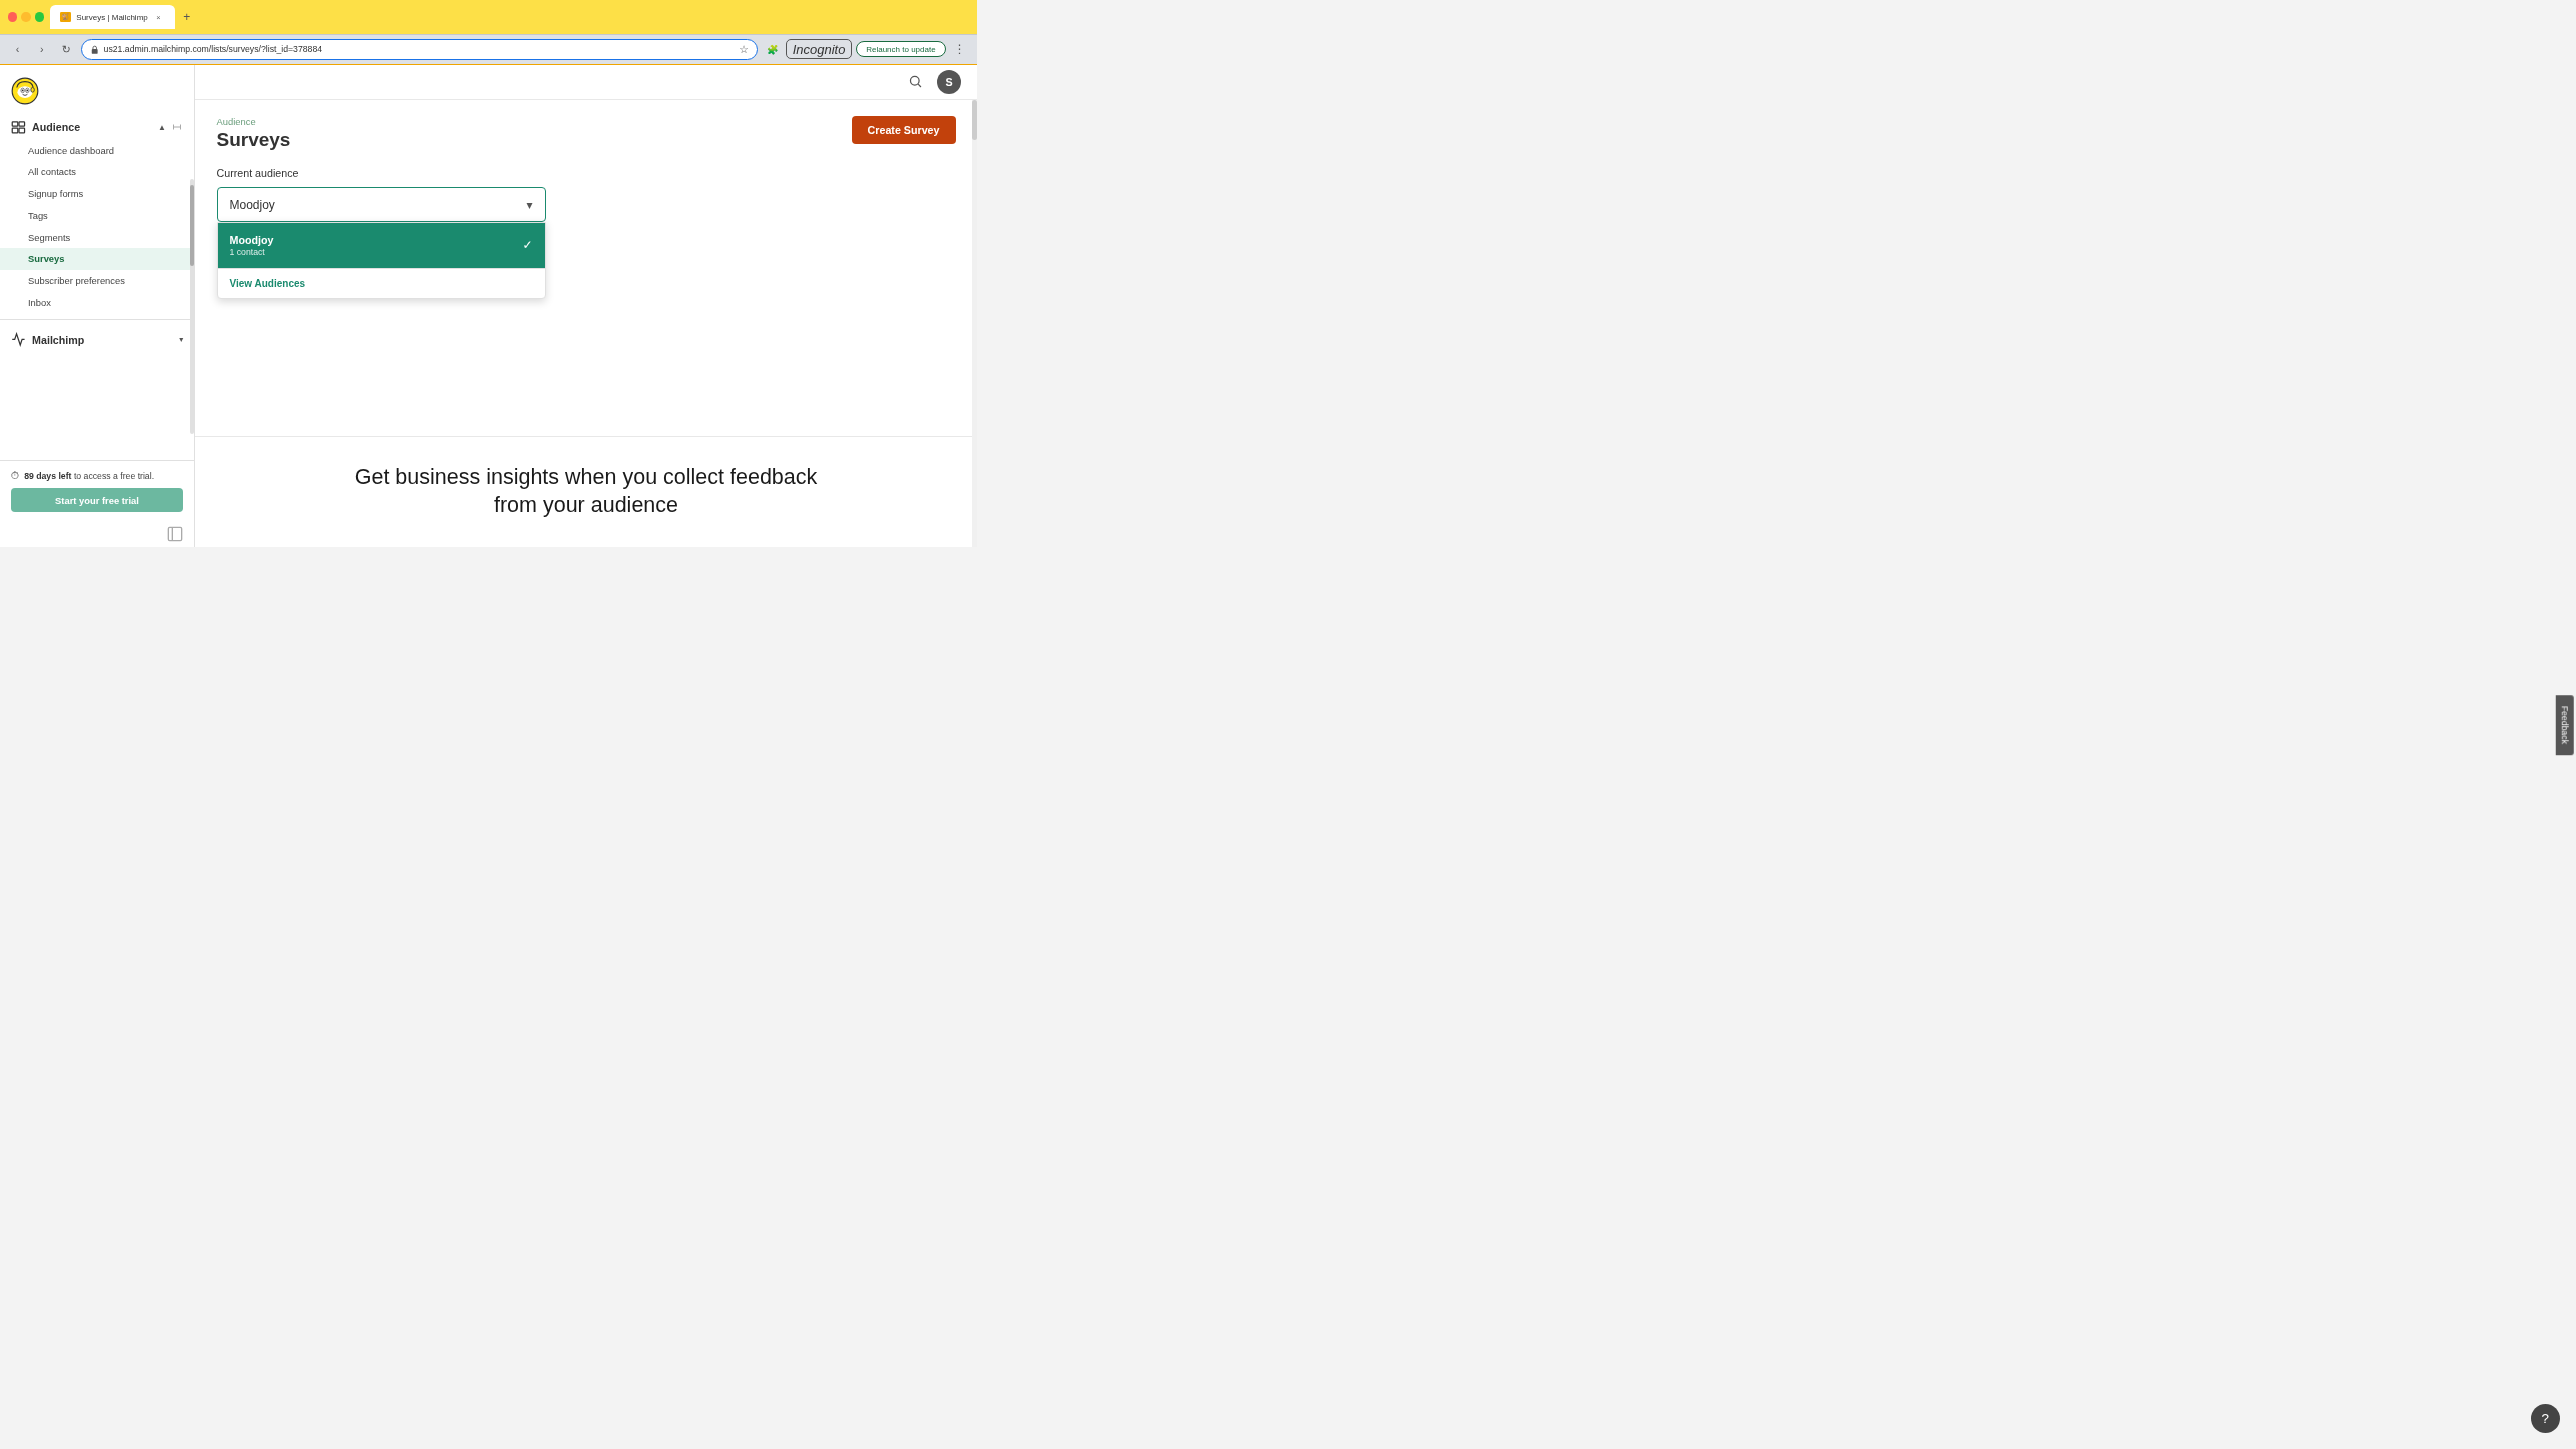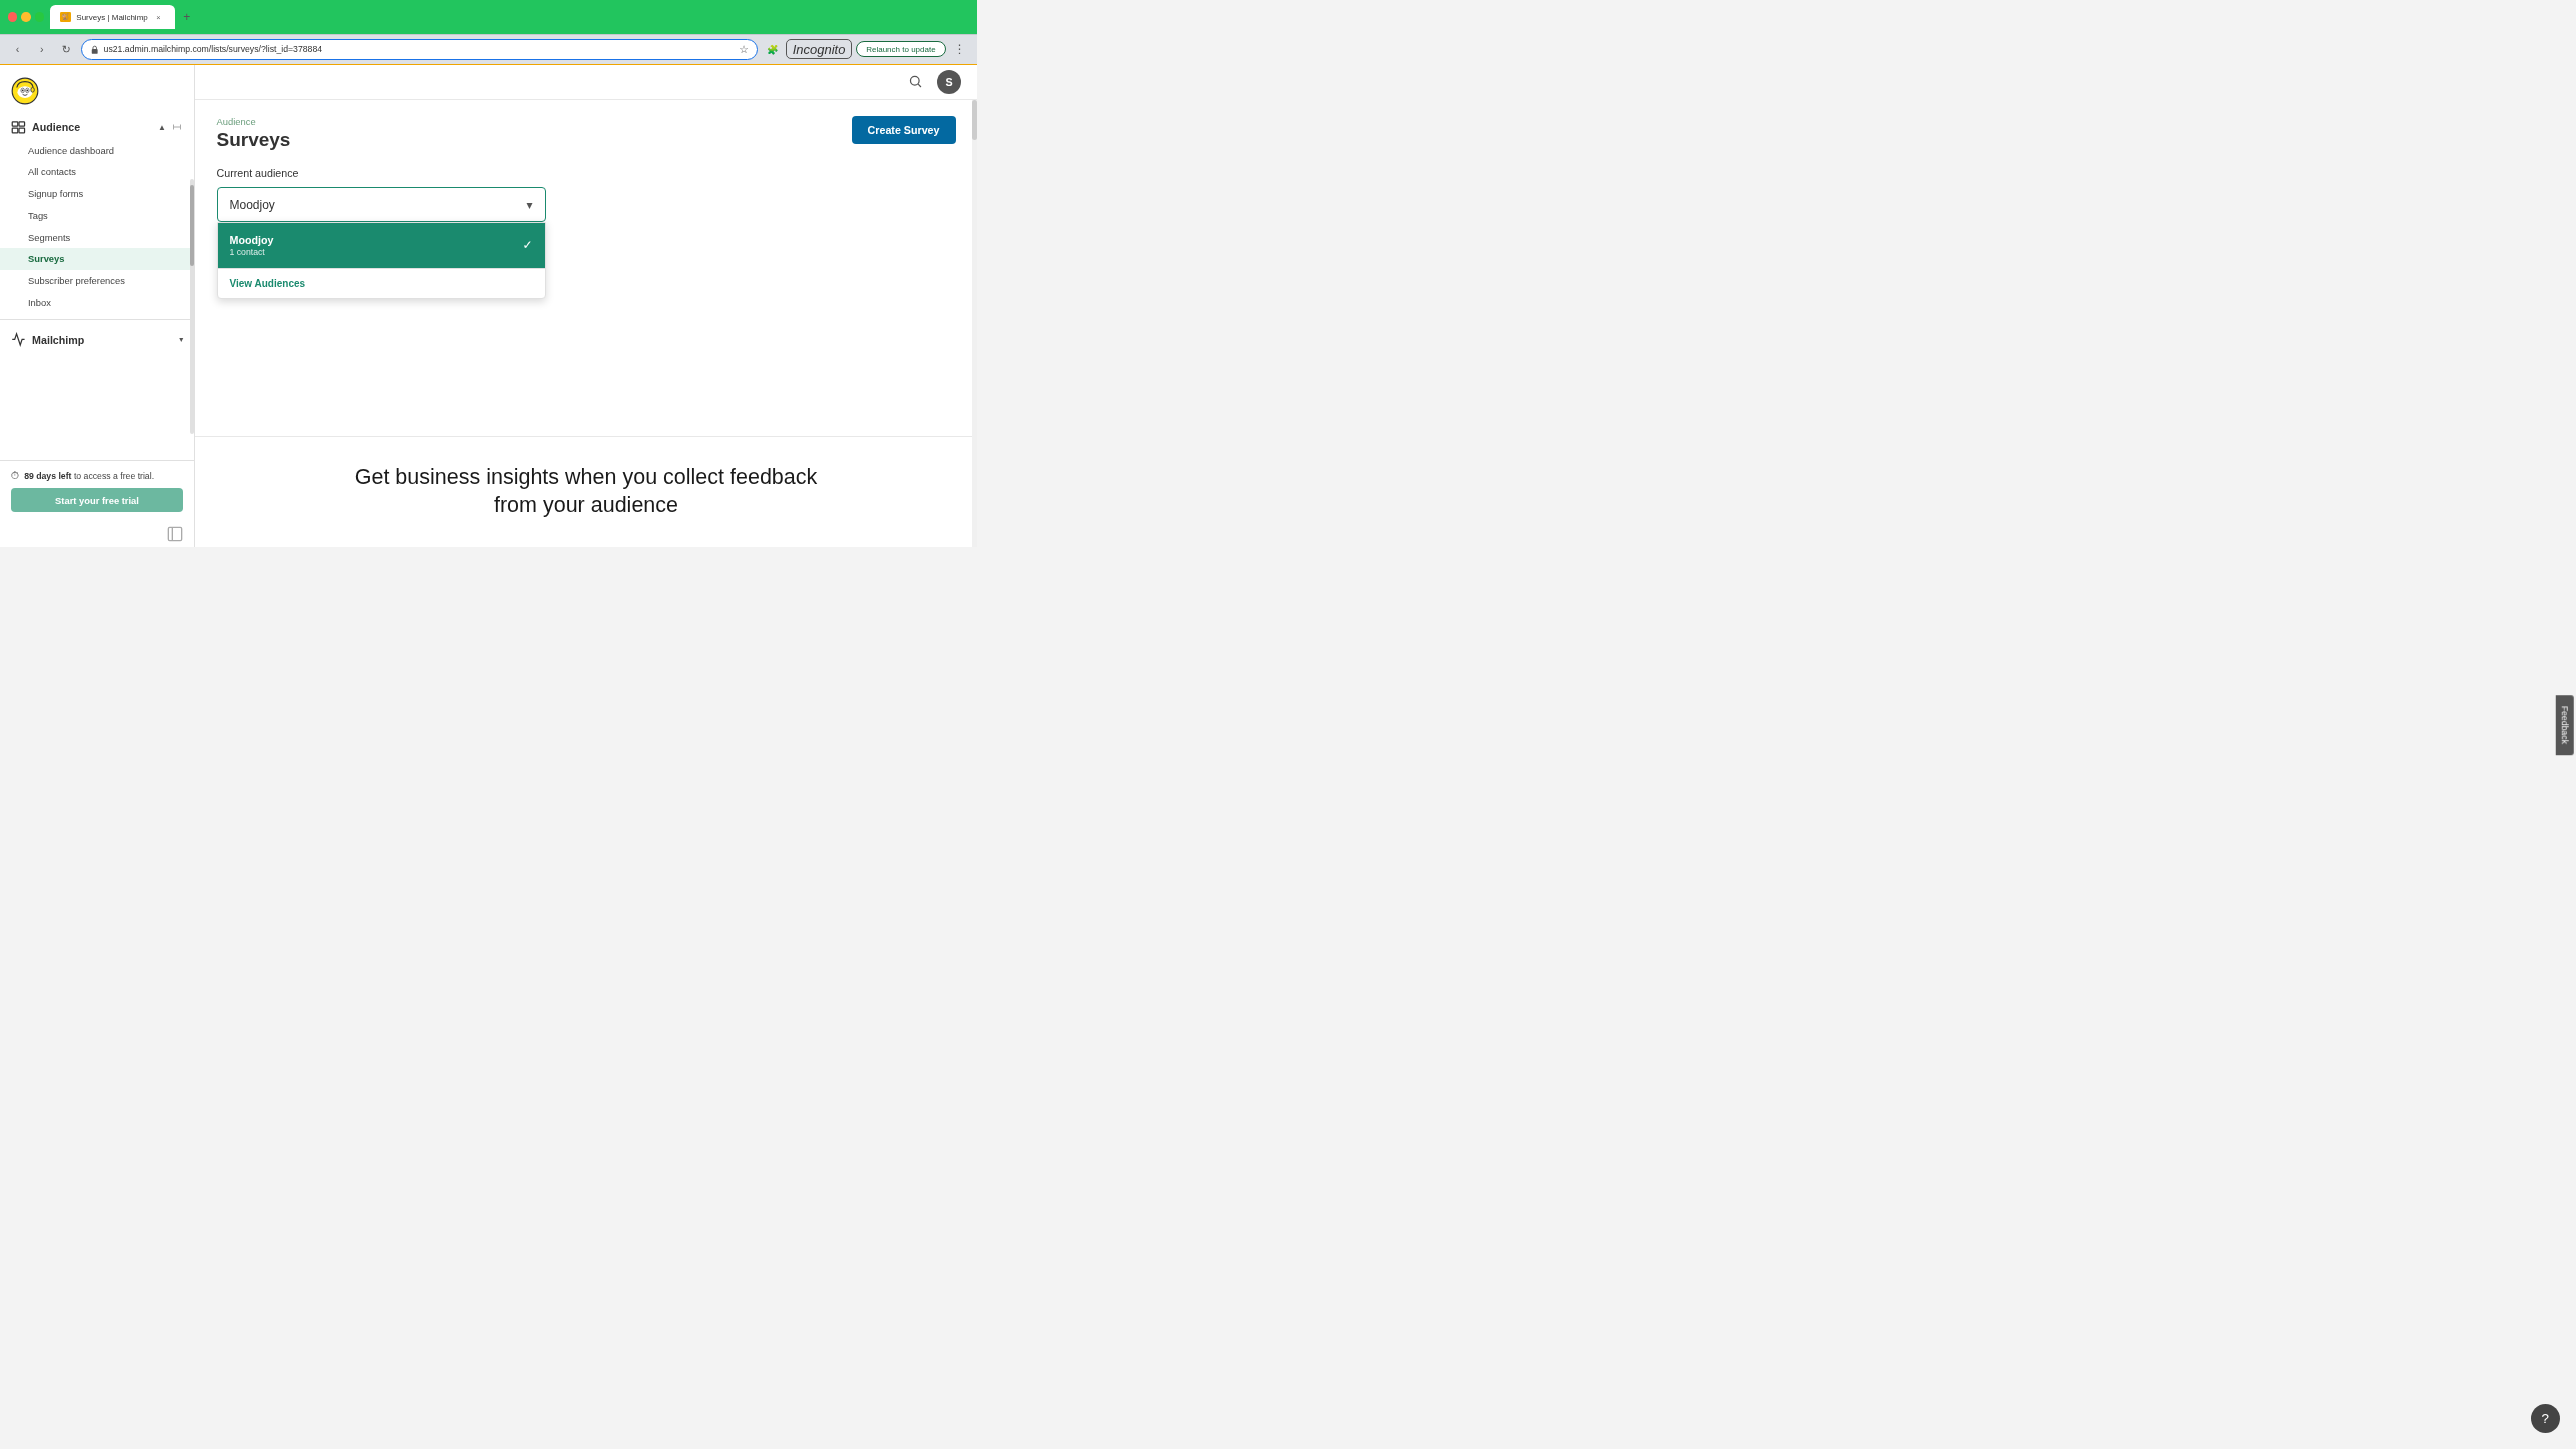--- a/index.html
+++ b/index.html
@@ -1,19 +1,19 @@
 <!DOCTYPE html>
 <html style="font-size:10.7px"><head>
   <meta charset="utf-8">
   <style>
     * { margin: 0; padding: 0; box-sizing: border-box; }
     body { font-family: -apple-system, BlinkMacSystemFont, 'Helvetica Neue', Arial, sans-serif; background: #f3f3f3; width: 977px; height: 547px; overflow: hidden; position: relative; }
 
     
-    .browser-chrome { background: #22c55e; height: 35px; display: flex; align-items: center; padding: 0 8px; gap: 5.4px; border-bottom: 0.7px solid #c5c8cd; }
+    .browser-chrome { background: #fde047; height: 35px; display: flex; align-items: center; padding: 0 8px; gap: 5.4px; border-bottom: 0.7px solid #c5c8cd; }
     .browser-controls { display: flex; gap: 4px; align-items: center; }
     .browser-btn { width: 9.4px; height: 9.4px; border-radius: 50%; border: none; cursor: pointer; }
     .browser-btn.close { background: #ff5f57; }
     .browser-btn.min { background: #febc2e; }
     .browser-btn.max { background: #28c840; }
     .tab-bar { display: flex; align-items: center; gap: 2.7px; flex: 1; }
     .tab { background: #fff; border-radius: 5.4px 5.4px 0 0; padding: 4px 10.7px; display: flex; align-items: center; gap: 5.4px; font-size: 8px; color: #333; height: 24px; }
     .tab-favicon { width: 10.7px; height: 10.7px; background: #f0a500; border-radius: 1.3px; display: flex; align-items: center; justify-content: center; font-size: 6.7px; color: white; font-weight: bold; }
     .tab-close { width: 10.7px; height: 10.7px; border-radius: 50%; display: flex; align-items: center; justify-content: center; font-size: 7.4px; color: #666; cursor: pointer; }
     .new-tab-btn { width: 19px; height: 19px; border-radius: 50%; display: flex; align-items: center; justify-content: center; font-size: 12px; color: #555; cursor: pointer; }
@@ -62,21 +62,21 @@
 
     
     .main-topbar { height: 35px; display: flex; align-items: center; justify-content: flex-end; padding: 0 16px; border-bottom: 0.7px solid #e8e8e8; gap: 10.7px; }
     .topbar-search { width: 21.5px; height: 21.5px; display: flex; align-items: center; justify-content: center; cursor: pointer; }
     .topbar-avatar { width: 24px; height: 24px; border-radius: 50%; background: #555; display: flex; align-items: center; justify-content: center; color: white; font-size: 10.7px; font-weight: 600; cursor: pointer; }
 
     
     .page-content { flex: 1; padding: 16px 21.5px; overflow-y: auto; position: relative; }
     .breadcrumb { font-size: 9.4px; color: #6b9e7d; margin-bottom: 2.7px; cursor: pointer; }
     .page-title { font-size: 19px; font-weight: 700; color: #333; margin-bottom: 16px; }
-    .create-survey-btn { position: absolute; top: 16px; right: 21.5px; background: #0369a1; color: white; border: none; border-radius: 4px; padding: 8px 16px; font-size: 10.7px; font-weight: 600; cursor: pointer; }
+    .create-survey-btn { position: absolute; top: 16px; right: 21.5px; background: #c2410c; color: white; border: none; border-radius: 4px; padding: 8px 16px; font-size: 10.7px; font-weight: 600; cursor: pointer; }
     .current-audience-label { font-size: 10.7px; color: #333; font-weight: 500; margin-bottom: 8px; }
 
     
     .dropdown-container { position: relative; width: 329px; }
     .dropdown-trigger { background: white; border: 1.3px solid #1a8a6e; border-radius: 4px; padding: 9.4px 12px; display: flex; align-items: center; justify-content: space-between; cursor: pointer; font-size: 12px; color: #333; font-weight: 500; }
     .dropdown-chevron { font-size: 12px; color: #555; }
     .dropdown-menu { position: absolute; top: 100%; left: 0; right: 0; background: white; border: 0.7px solid #e0e0e0; border-radius: 0 0 4px 4px; z-index: 100; box-shadow: 0 2.7px 8px rgba(0,0,0,0.15); }
     .dropdown-option { padding: 10.7px 12px; cursor: pointer; display: flex; align-items: center; justify-content: space-between; }
     .dropdown-option.selected { background: #1a8a6e; color: white; }
     .dropdown-option-content { display: flex; flex-direction: column; }

